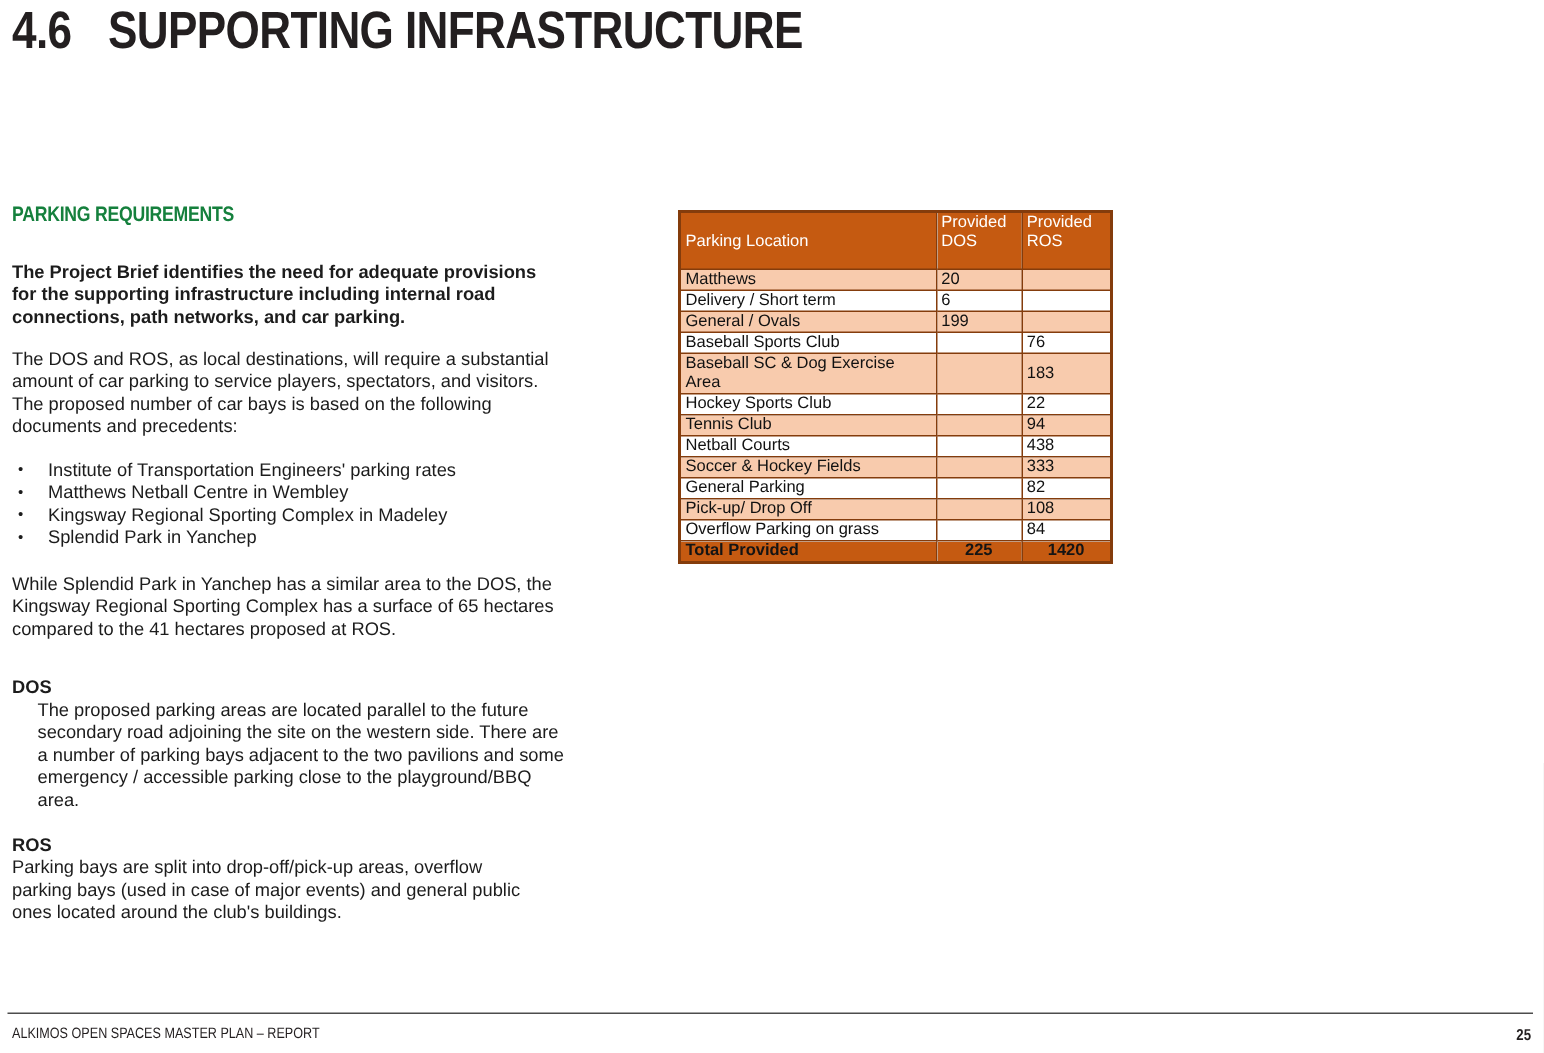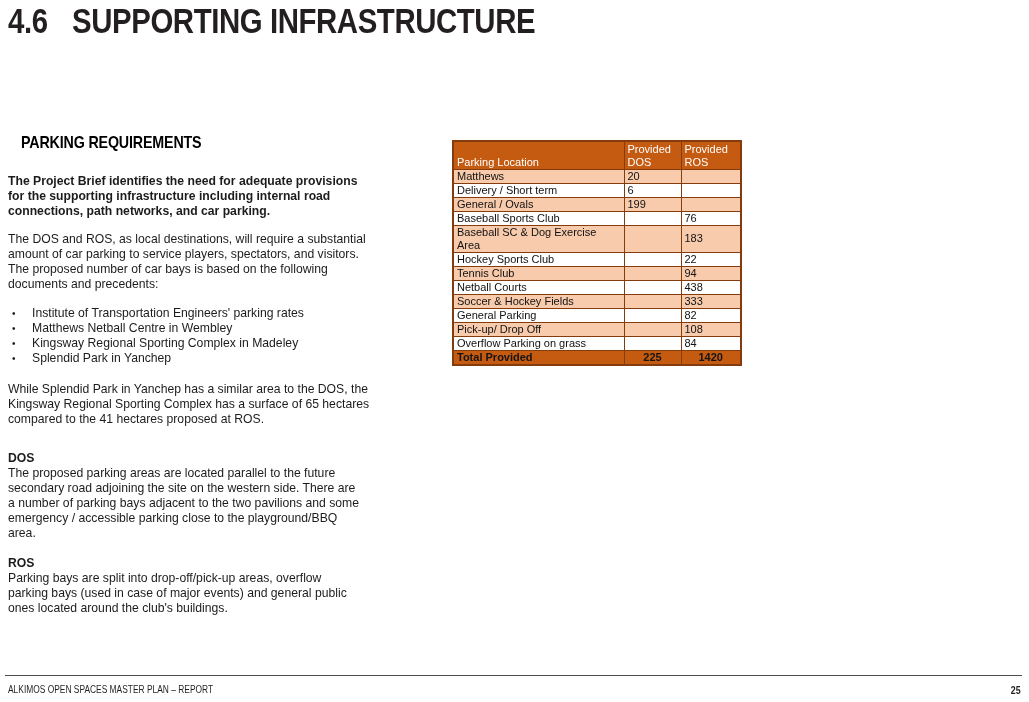--- a/index.html
+++ b/index.html
@@ -27,61 +27,61 @@
     position:absolute;left:8px;top:2px;
     font-size:35px;font-weight:bold;letter-spacing:-0.5px;
     color:#231f20;white-space:nowrap;line-height:38px;
   }
   .title .sec-num{display:inline-block;width:64px;}
   .title .sec-num > span{transform-origin:0 50%;}
 
   
   .left-col{position:absolute;left:8px;top:133px;width:390px;}
   .h2{
-    font-size:17px;font-weight:bold;letter-spacing:-0.2px;
-    color:#000000;margin:0 0 22px 13px;line-height:19px;white-space:nowrap;
+    font-size:14px;font-weight:bold;letter-spacing:-0.2px;
+    color:#15803d;margin:0 0 22px 0;line-height:19px;white-space:nowrap;
   }
   .left-col p{
     font-size:12.2px;line-height:15px;margin:0 0 13px 0;
     white-space:pre-line;color:#1c1c1c;
   }
   p.intro{font-weight:bold;margin-bottom:13px;}
   p.demand{margin-bottom:14px;}
   ul.precedents{list-style:none;margin:0 0 16px 0;padding:0;}
   ul.precedents li{
     position:relative;padding-left:24px;
     font-size:12.2px;line-height:15px;
   }
   ul.precedents li::before{
     content:"•";position:absolute;left:4px;top:0;
     font-size:10px;line-height:15px;color:#1c1c1c;
   }
   p.comparison{margin-bottom:24px;}
   .h3{font-size:12.2px;font-weight:bold;line-height:15px;margin:0;color:#1c1c1c;}
-  p.dos-body{margin-bottom:15px;}
+  p.dos-body{margin-bottom:15px;margin-left:17px;}
   p.ros-body{margin-bottom:0;}
 
   
   table.parking{
     position:absolute;left:452px;top:140px;
     width:288px;border-collapse:collapse;
     font-size:11px;table-layout:fixed;
     border:2px solid var(--tbl-border);
   }
   table.parking col.c-loc{width:171px;}
   table.parking col.c-dos{width:57px;}
   table.parking col.c-ros{width:60px;}
   table.parking th, table.parking td{
     border:1px solid var(--tbl-border);
     padding:0 3px;overflow:hidden;
   }
   table.parking thead th{
     background:var(--tbl-header-bg);color:var(--tbl-header-text);
     font-weight:normal;text-align:left;vertical-align:bottom;
-    height:28px;line-height:13px;white-space:pre-line;padding-bottom:0;
+    height:28px;line-height:13px;white-space:pre-line;padding-bottom:11px;
   }
   table.parking tbody td{
     height:13px;line-height:13px;background:#ffffff;color:#111;
   }
   table.parking tbody tr.stripe td{background:var(--tbl-stripe);}
   table.parking td.num{text-align:left;}
   table.parking tr.total td{
     background:var(--tbl-header-bg);color:#141414;font-weight:bold;
     height:13px;line-height:13px;
   }

